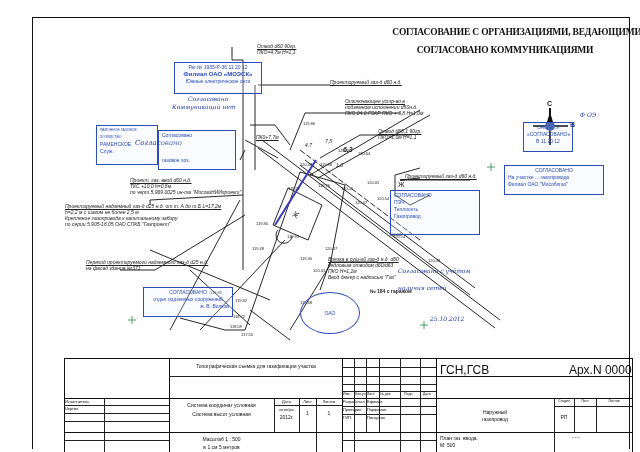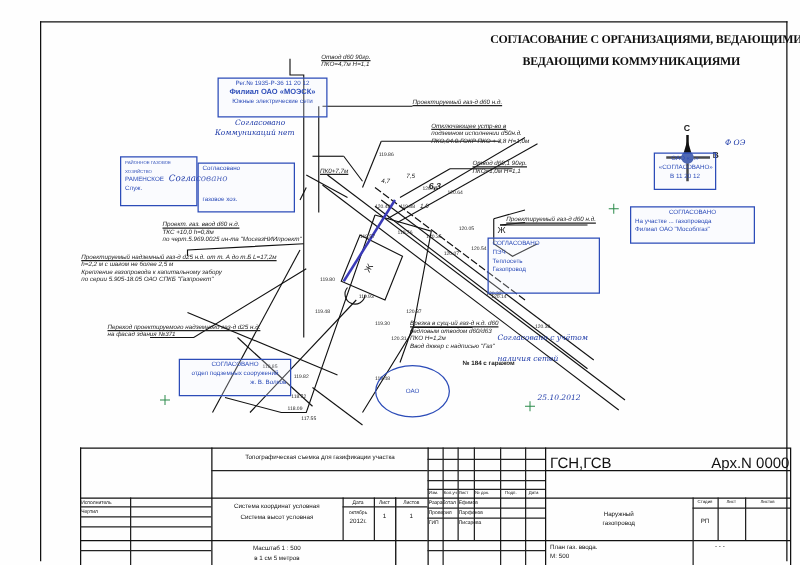--- a/index.html
+++ b/index.html
@@ -26,21 +26,21 @@
 </style>
 </head>
 <body>
 
 <div class="sheet">
 
   <div class="frame"></div>
 
   <div class="title-hdr">
     <div class="l1">СОГЛАСОВАНИЕ С ОРГАНИЗАЦИЯМИ, ВЕДАЮЩИМИ</div>
-    <div class="l2">ВЕДАЮЩИМИ КОММУНИКАЦИЯМИ</div>
+    <div class="l2">СОГЛАСОВАНО КОММУНИКАЦИЯМИ</div>
   </div>
 
   <svg class="plan" width="640" height="452">
     <g stroke="#111" stroke-width="0.9" fill="none">
 
       <line x1="262" y1="140" x2="500" y2="320"></line>
       <line x1="258" y1="148" x2="495" y2="328"></line>
       <line x1="300" y1="150" x2="420" y2="240" stroke-dasharray="6 2"></line>
 
       <line x1="300" y1="165" x2="470" y2="295"></line>

